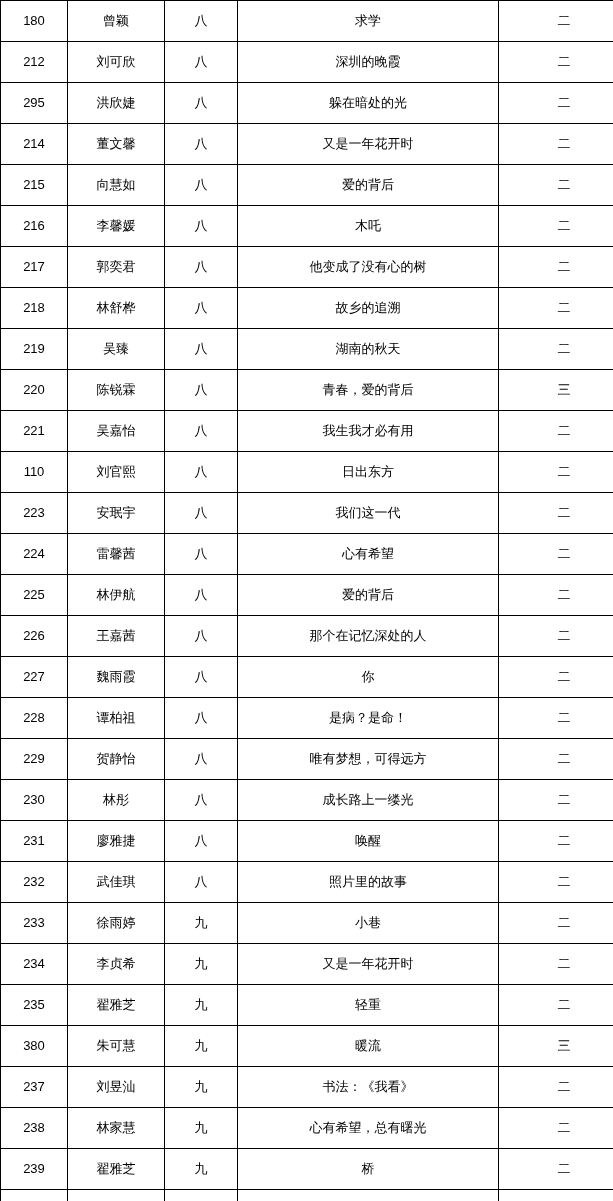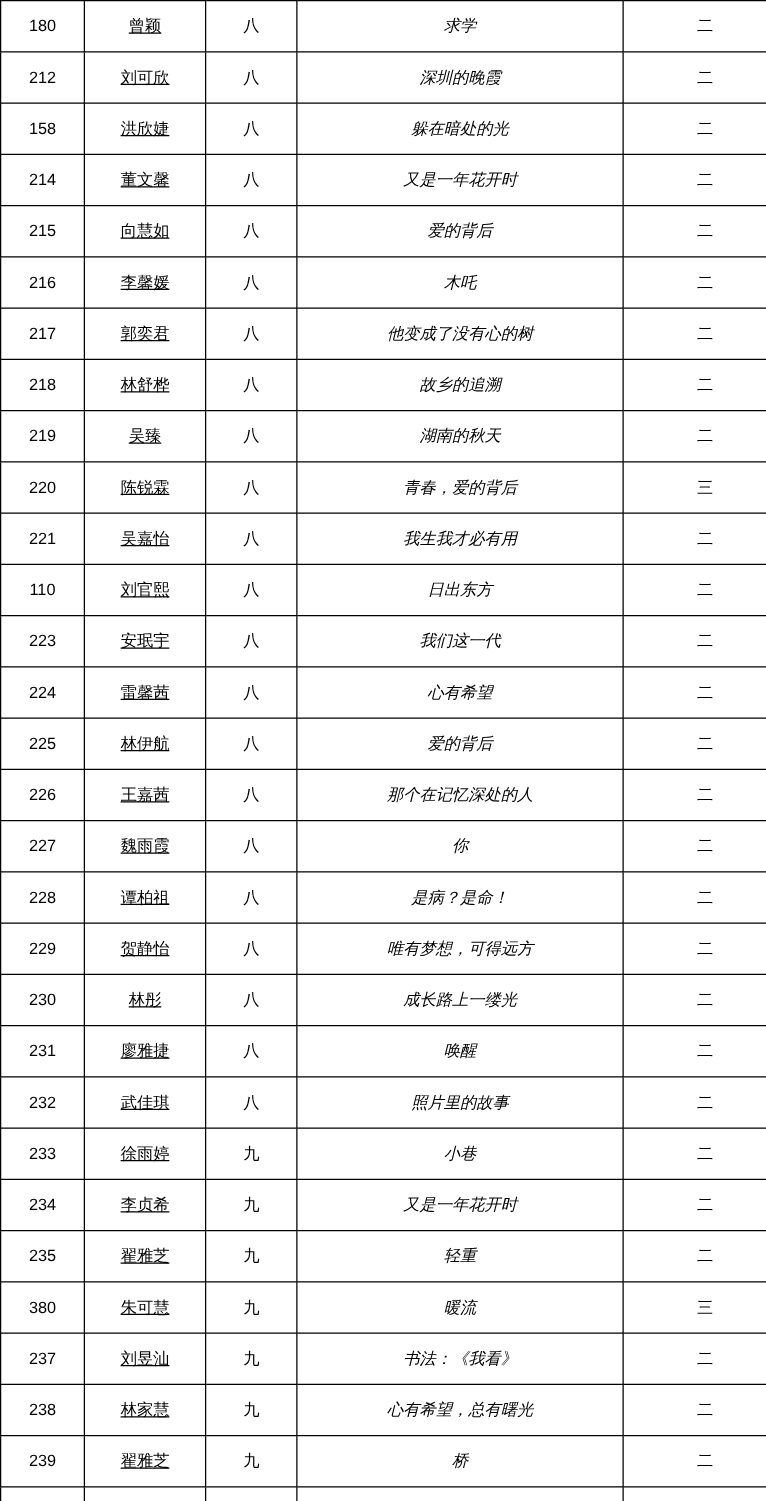--- a/index.html
+++ b/index.html
@@ -30,30 +30,28 @@
     white-space: nowrap;
     overflow: hidden;
   }
   td.col-num {
     width: 62px;
     font-size: 12.5px;
   }
   td.col-name {
     width: 92px;
     font-size: 13.5px;
-    text-decoration: underline;
   }
   td.col-grade {
     width: 68px;
     font-size: 13.5px;
   }
   td.col-title {
     width: 256px;
     font-size: 13.5px;
-    font-style: italic;
   }
   td.col-prize {
     width: 126px;
     font-size: 13.5px;
   }
 </style>
 </head>
 <body>
 
 <table class="award-table">
@@ -66,21 +64,21 @@
         <td class="col-prize">二</td>
       </tr>
       <tr>
         <td class="col-num">212</td>
         <td class="col-name">刘可欣</td>
         <td class="col-grade">八</td>
         <td class="col-title">深圳的晚霞</td>
         <td class="col-prize">二</td>
       </tr>
       <tr>
-        <td class="col-num">158</td>
+        <td class="col-num">295</td>
         <td class="col-name">洪欣婕</td>
         <td class="col-grade">八</td>
         <td class="col-title">躲在暗处的光</td>
         <td class="col-prize">二</td>
       </tr>
       <tr>
         <td class="col-num">214</td>
         <td class="col-name">董文馨</td>
         <td class="col-grade">八</td>
         <td class="col-title">又是一年花开时</td>

